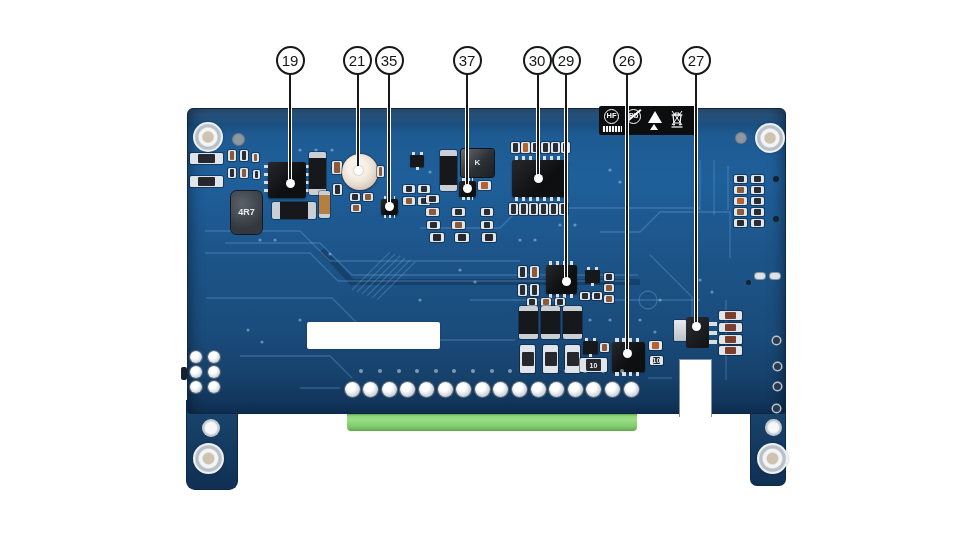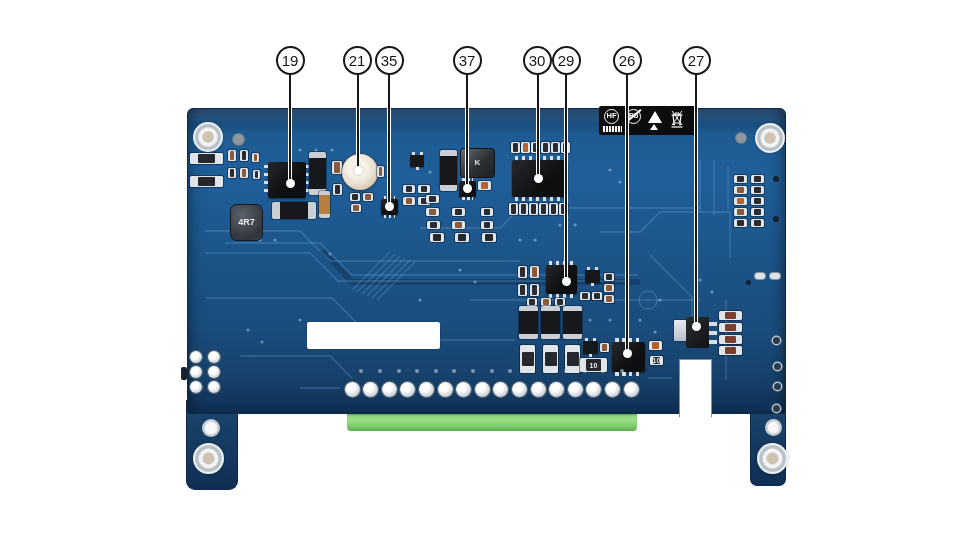--- a/index.html
+++ b/index.html
@@ -189,21 +189,21 @@
   <div class="c res" style="left:190px;top:153px;width:33px;height:11px;--c:#26282d"></div>
   <div class="c res" style="left:190px;top:176px;width:33px;height:11px;--c:#26282d"></div>
   <div class="c res" style="left:228px;top:150px;width:8px;height:11px;--c:#8a5a3a"></div>
   <div class="c res" style="left:240px;top:150px;width:8px;height:11px;--c:#2a2c31"></div>
   <div class="c res" style="left:252px;top:153px;width:7px;height:9px;--c:#8a5a3a"></div>
   <div class="c res" style="left:228px;top:168px;width:8px;height:10px;--c:#2a2c31"></div>
   <div class="c res" style="left:240px;top:168px;width:8px;height:10px;--c:#8a5a3a"></div>
   <div class="c res" style="left:253px;top:170px;width:7px;height:9px;--c:#2a2c31"></div>
   <div class="c ic pins-lr" style="left:268px;top:162px;width:38px;height:36px"></div>
   <div class="c melf v" style="left:309px;top:152px;width:17px;height:43px"></div>
-  <div class="c inductor" style="left:231px;top:205px;width:31px;height:35px">
+  <div class="c inductor" style="left:231px;top:191px;width:31px;height:43px">
     <span>4R7</span>
   </div>
   <div class="c melf" style="left:272px;top:202px;width:44px;height:17px"></div>
   <div class="c melf v tan" style="left:319px;top:191px;width:11px;height:27px"></div>
   <div class="c res" style="left:332px;top:161px;width:10px;height:13px;--c:#8a5a3a"></div>
   <div class="c res" style="left:333px;top:184px;width:9px;height:11px;--c:#2a2c31"></div>
 
   <div class="c disc" style="left:342px;top:154px;width:36px;height:36px"></div>
   <div class="c res" style="left:377px;top:166px;width:7px;height:11px;--c:#8a5a3a"></div>
   <div class="c sot" style="left:410px;top:155px;width:14px;height:12px"></div>

